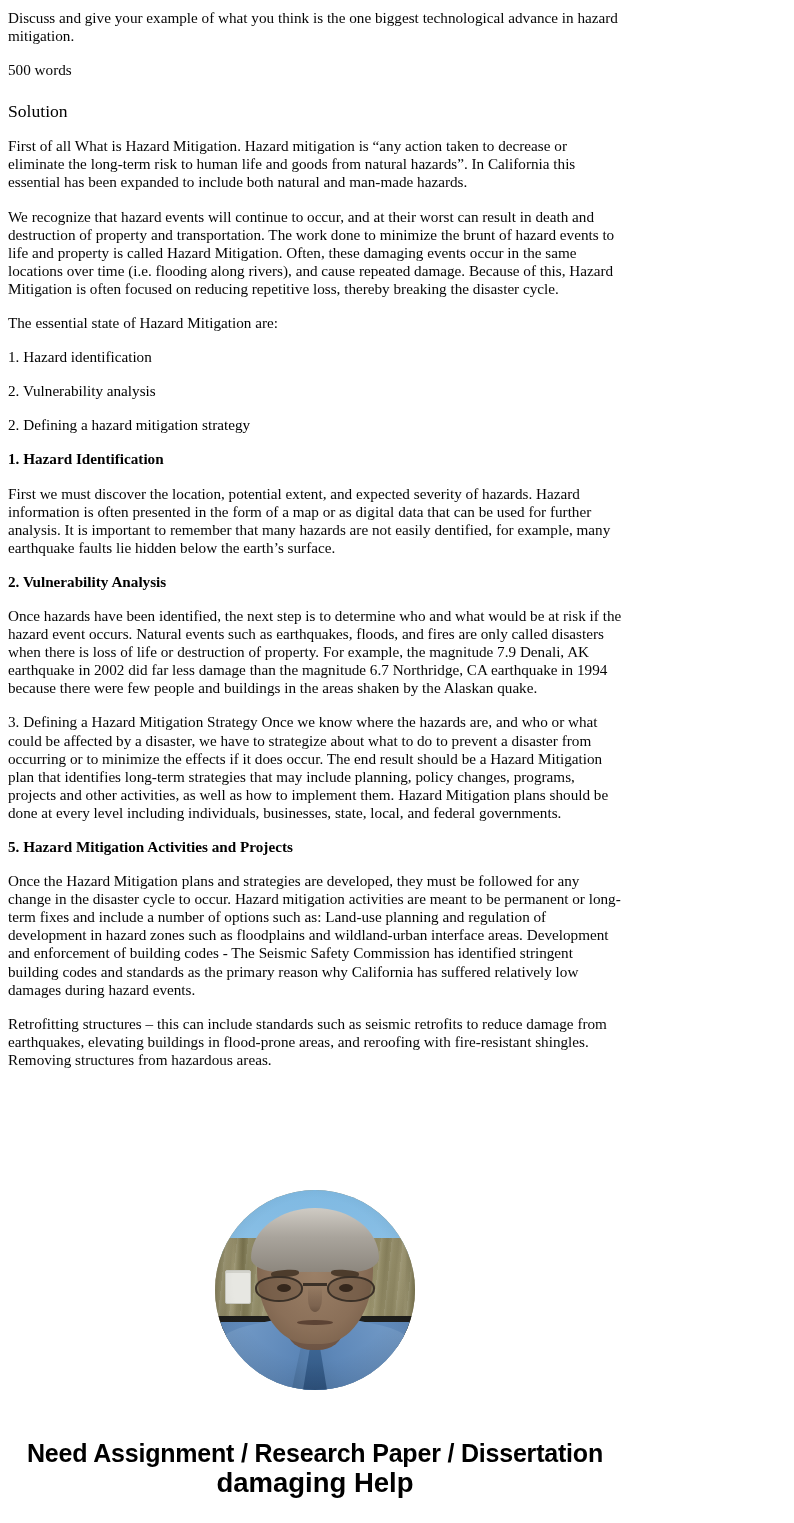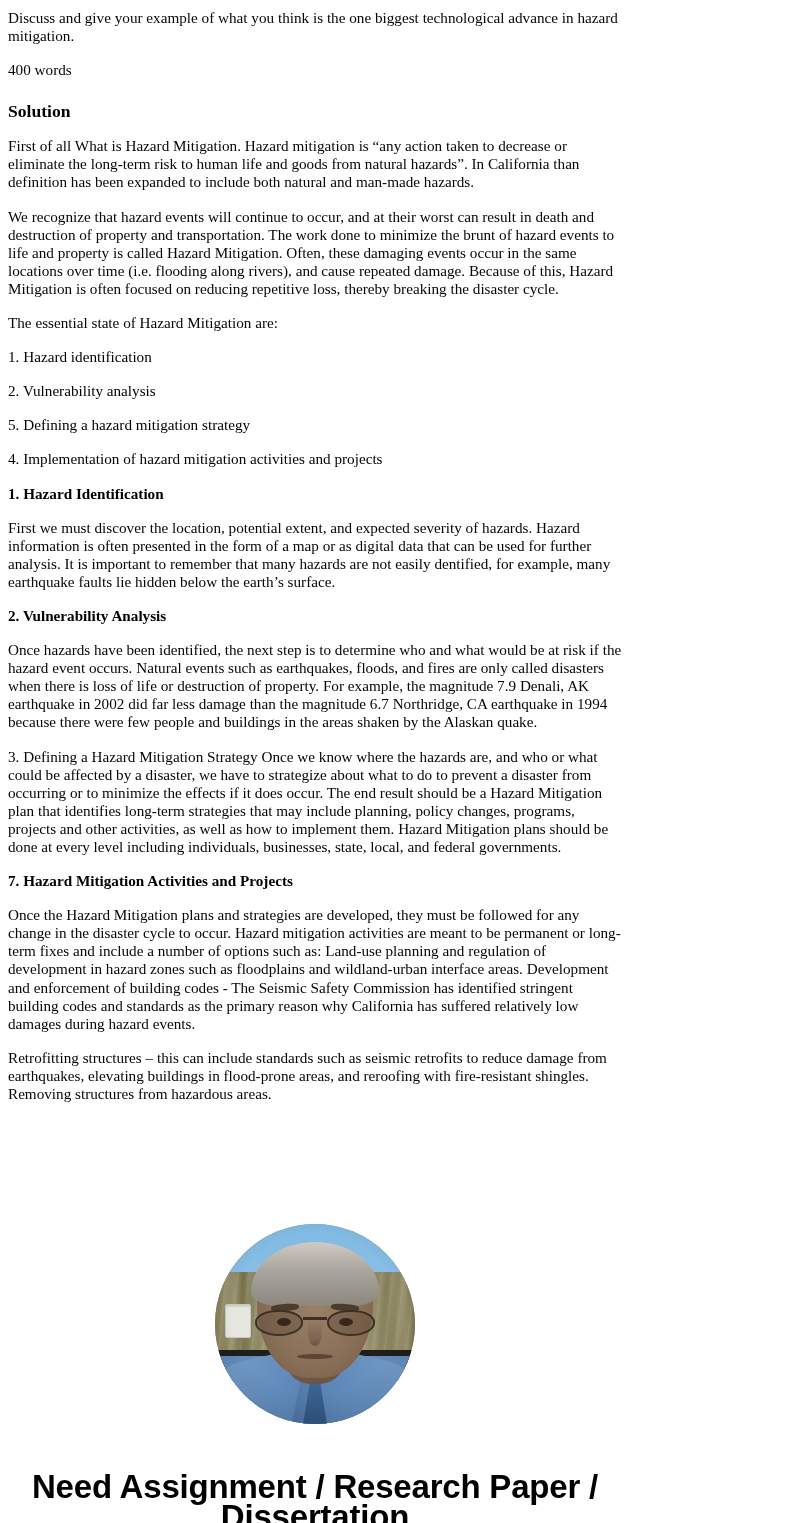--- a/index.html
+++ b/index.html
@@ -28,21 +28,21 @@
     text-align: left;
     color: #050505;
   }
   .para:first-child {
     margin-top: 9px;
   }
   
   h2.solution-heading {
     font-size: 17.6px;
     line-height: 20px;
-    font-weight: bold;
+    font-weight: normal;
     margin: 22px 0 16px 0;
     color: #000000;
   }
   p.sub-heading {
     font-size: 15.2px;
     line-height: 18.1px;
     font-weight: bold;
     margin: 0 0 16px 0;
     color: #000000;
   }
@@ -252,67 +252,66 @@
   
   .footer {
     margin-top: 48px;
     text-align: center;
     font-family: "Liberation Sans", "DejaVu Sans", sans-serif;
     font-weight: bold;
     color: #000000;
     padding-bottom: 30px;
   }
   .footer-line1 {
-    font-size: 33px;
+    font-size: 25px;
     line-height: 30px;
     letter-spacing: -0.2px;
   }
   .footer-line2 {
     font-size: 27.5px;
     line-height: 30px;
   }
   .footer-contact {
     font-size: 26px;
     line-height: 32px;
     margin-top: 2px;
   }
 </style>
 </head>
 <body>
 
 <div class="page">
 
   <p class="para">Discuss and give your example of what you think is the one biggest technological advance in hazard mitigation.</p>
 
-  <p class="para">400 words</p>
+  <p class="para">500 words</p>
 
   <h2 class="solution-heading">Solution</h2>
 
-  <p class="para">First of all What is Hazard Mitigation. Hazard mitigation is “any action taken to decrease or eliminate the long-term risk to human life and goods from natural hazards”. In California than definition has been expanded to include both natural and man-made hazards.</p>
+  <p class="para">First of all What is Hazard Mitigation. Hazard mitigation is “any action taken to decrease or eliminate the long-term risk to human life and goods from natural hazards”. In California this essential has been expanded to include both natural and man-made hazards.</p>
 
   <p class="para">We recognize that hazard events will continue to occur, and at their worst can result in death and destruction of property and transportation. The work done to minimize the brunt of hazard events to life and property is called Hazard Mitigation. Often, these damaging events occur in the same locations over time (i.e. flooding along rivers), and cause repeated damage. Because of this, Hazard Mitigation is often focused on reducing repetitive loss, thereby breaking the disaster cycle.</p>
 
   <p class="para">The essential state of Hazard Mitigation are:</p>
 
   <p class="numbered">1. Hazard identification</p>
   <p class="numbered">2. Vulnerability analysis</p>
-  <p class="numbered">5. Defining a hazard mitigation strategy</p>
-  <p class="numbered">4. Implementation of hazard mitigation activities and projects</p>
+  <p class="numbered">2. Defining a hazard mitigation strategy</p>
 
   <p class="sub-heading">1. Hazard Identification</p>
 
   <p class="para">First we must discover the location, potential extent, and expected severity of hazards. Hazard information is often presented in the form of a map or as digital data that can be used for further analysis. It is important to remember that many hazards are not easily dentified, for example, many earthquake faults lie hidden below the earth’s surface.</p>
 
   <p class="sub-heading">2. Vulnerability Analysis</p>
 
   <p class="para">Once hazards have been identified, the next step is to determine who and what would be at risk if the hazard event occurs. Natural events such as earthquakes, floods, and fires are only called disasters when there is loss of life or destruction of property. For example, the magnitude 7.9 Denali, AK earthquake in 2002 did far less damage than the magnitude 6.7 Northridge, CA earthquake in 1994 because there were few people and buildings in the areas shaken by the Alaskan quake.</p>
 
   <p class="para">3. Defining a Hazard Mitigation Strategy Once we know where the hazards are, and who or what could be affected by a disaster, we have to strategize about what to do to prevent a disaster from occurring or to minimize the effects if it does occur. The end result should be a Hazard Mitigation plan that identifies long-term strategies that may include planning, policy changes, programs, projects and other activities, as well as how to implement them. Hazard Mitigation plans should be done at every level including individuals, businesses, state, local, and federal governments.</p>
 
-  <p class="sub-heading">7. Hazard Mitigation Activities and Projects</p>
+  <p class="sub-heading">5. Hazard Mitigation Activities and Projects</p>
 
   <p class="para">Once the Hazard Mitigation plans and strategies are developed, they must be followed for any change in the disaster cycle to occur. Hazard mitigation activities are meant to be permanent or long-term fixes and include a number of options such as: Land-use planning and regulation of development in hazard zones such as floodplains and wildland-urban interface areas. Development and enforcement of building codes - The Seismic Safety Commission has identified stringent building codes and standards as the primary reason why California has suffered relatively low damages during hazard events.</p>
 
   <p class="para"><span class="b">Retrofitting structures</span><span> – this can include standards such as seismic retrofits to reduce damage from earthquakes, elevating buildings in flood-prone areas, and reroofing with fire-resistant shingles. Removing structures from hazardous areas.</span></p>
 
   <div class="avatar-wrap">
     <div class="avatar" title="Portrait photo of an older man with grey hair and glasses wearing a blue shirt">
       <div class="av-sky"></div>
       <div class="av-wall"></div>
       <div class="av-wall-tex"></div>

